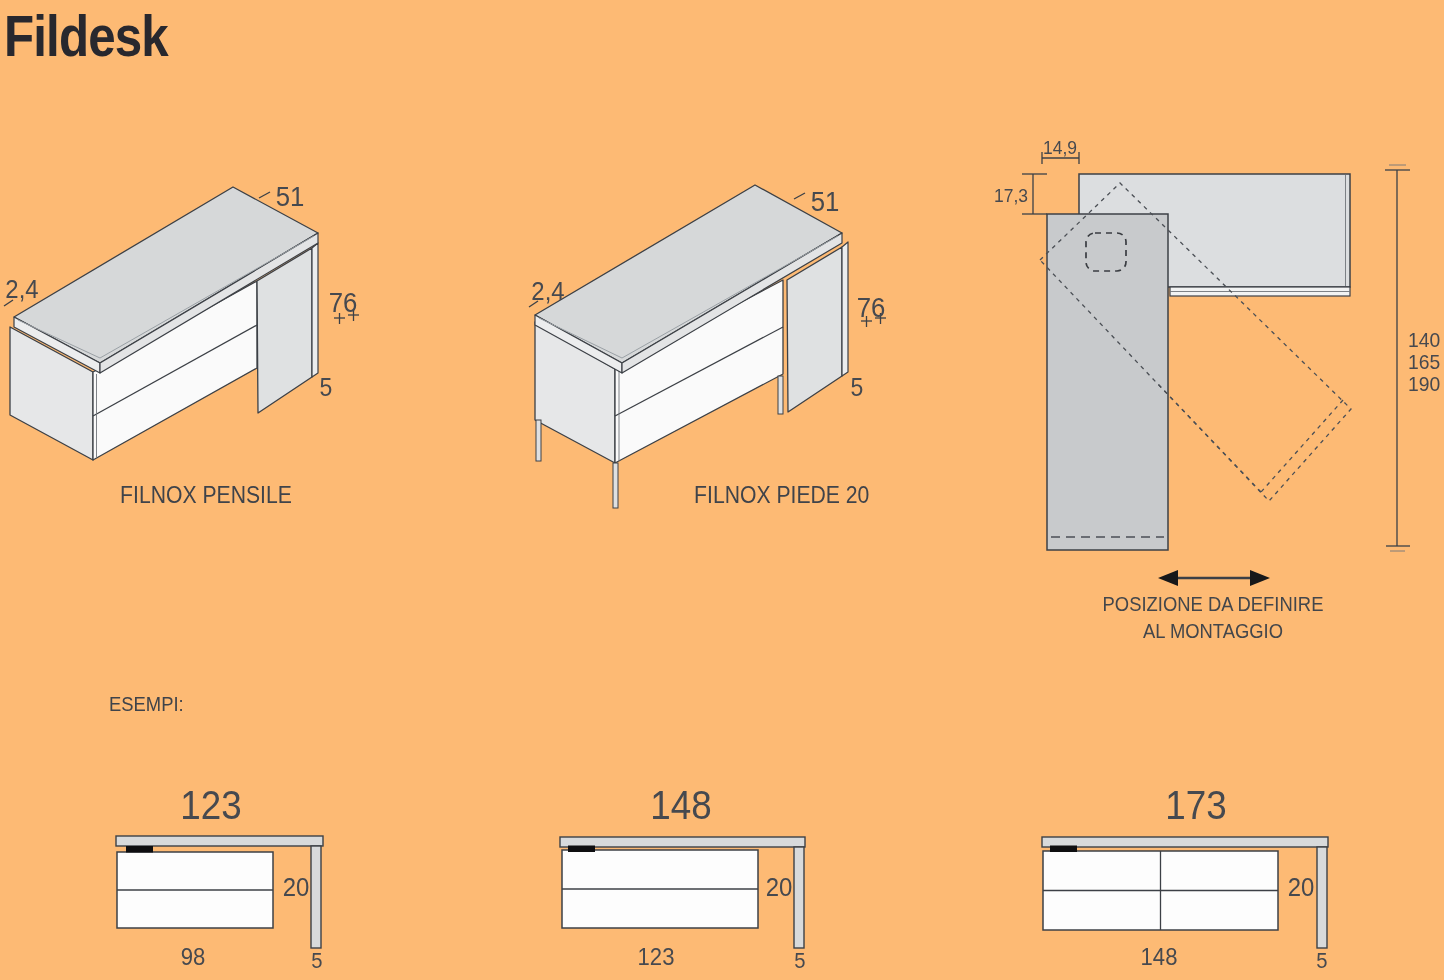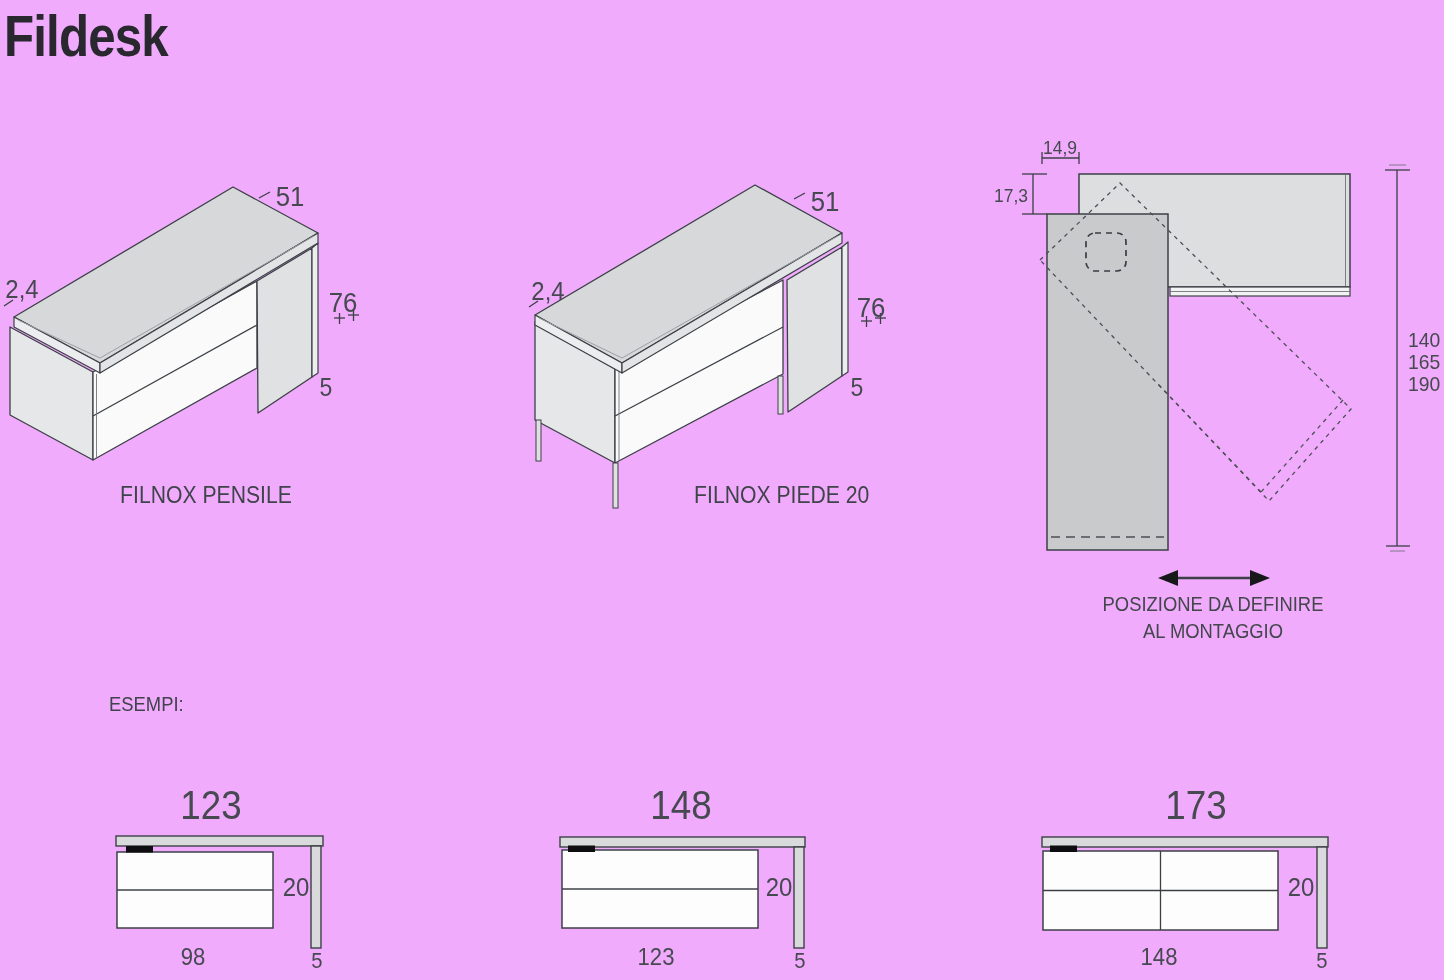--- a/index.html
+++ b/index.html
@@ -1,17 +1,17 @@
 <!DOCTYPE html>
 <html><head>
 <meta charset="utf-8">
 <style>
   html,body{margin:0;padding:0;background:#fff;}
   #stage{
-    position:relative;width:1444px;height:980px;background:#f0abfc;
+    position:relative;width:1444px;height:980px;background:#fdba74;
     font-family:"Liberation Sans", sans-serif;overflow:hidden;
   }
   .lbl{
     position:absolute;color:#46494f;text-align:center;line-height:1.05;
     transform:scaleX(.92);transform-origin:50% 0;white-space:nowrap;
   }
   .lbl.left{text-align:left;transform-origin:0 0;}
   #title{
     position:absolute;left:4px;top:2px;font-size:58px;font-weight:bold;
     color:#28282e;letter-spacing:-1px;transform:scaleX(.85);transform-origin:0 0;

